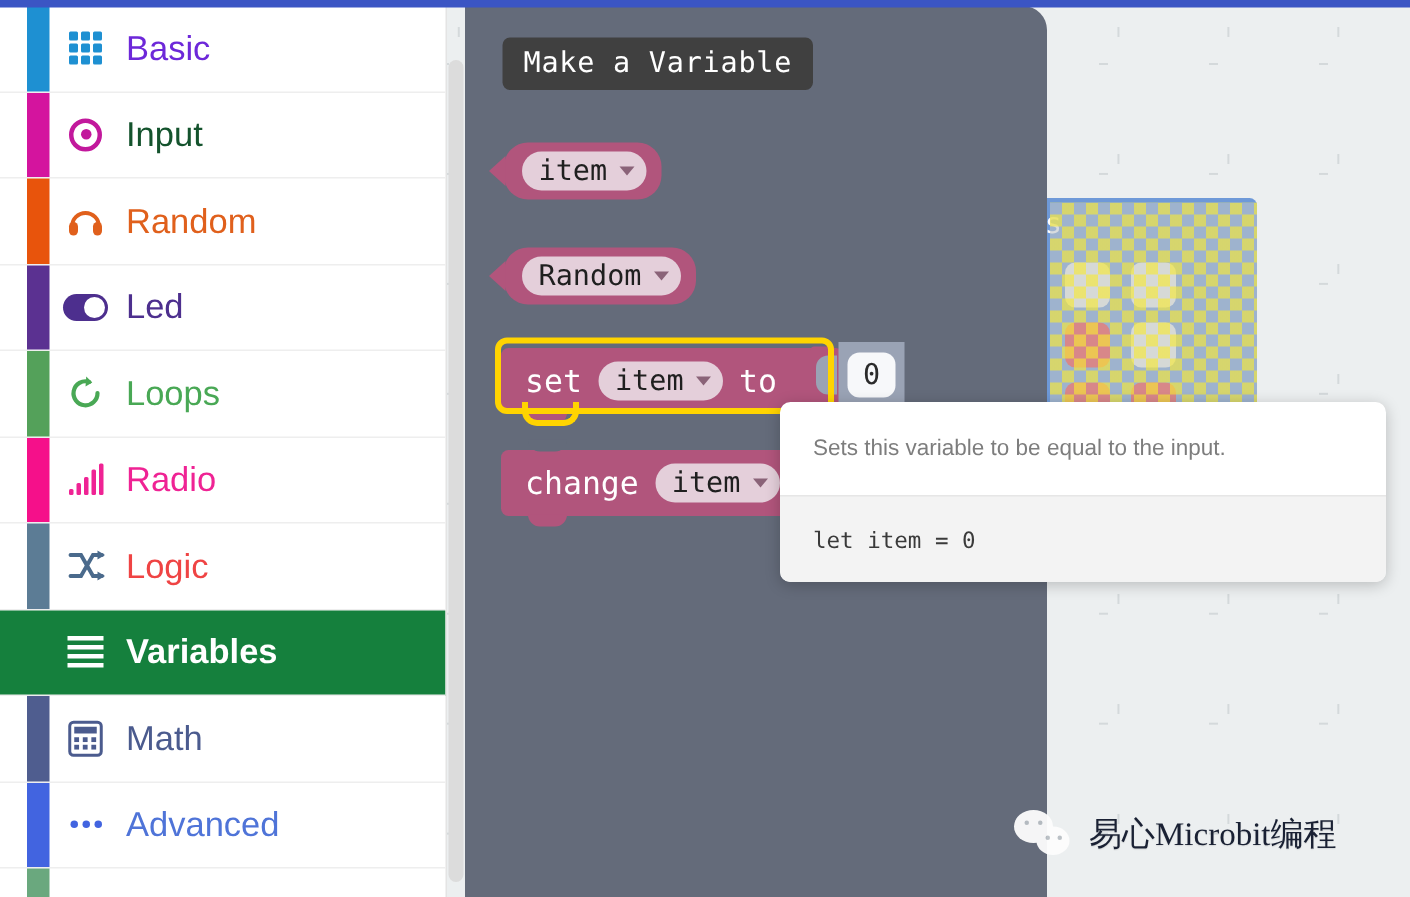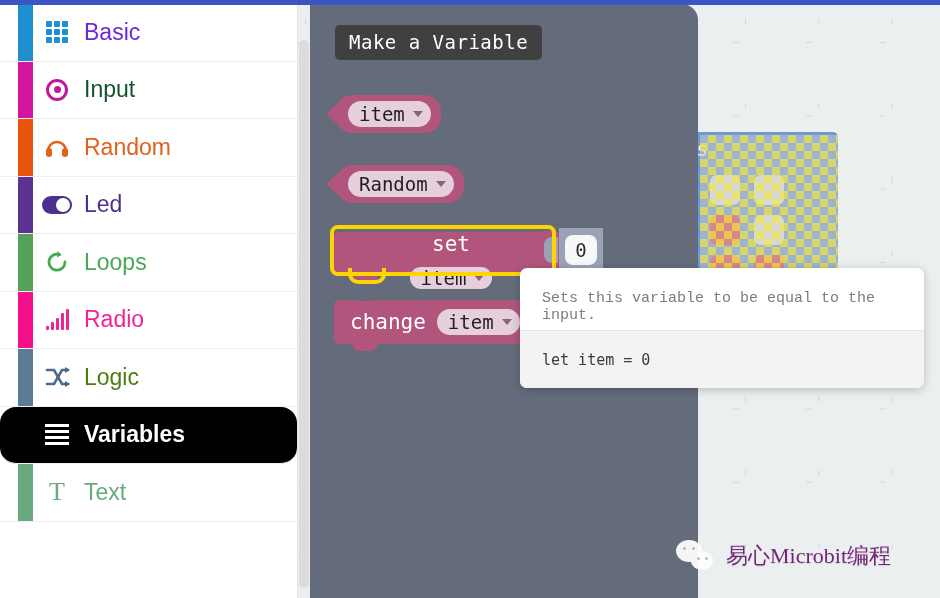--- a/index.html
+++ b/index.html
@@ -112,21 +112,21 @@
   }
   .cat .cicon {
     width: 30px; margin-right: 12px;
     display: flex; align-items: center; justify-content: center;
     flex: 0 0 30px;
   }
   .cat .clabel {
     font-size: 23px;
     font-family: "Liberation Sans", sans-serif;
   }
-  .cat.selected { background: #000000; border-radius: 16px; }
+  .cat.selected { background: #15803d; }
   .cat.selected .clabel { color: #fff; font-weight: bold; }
 
   
   .ic-grid { display:grid; grid-template-columns: repeat(3,6px); grid-template-rows: repeat(3,6px); gap:2px; }
   .ic-grid i { display:block; border-radius:1px; }
   .ic-target { width:22px;height:22px;border-radius:50%;border:3px solid currentColor; display:flex;align-items:center;justify-content:center; }
   .ic-target i { width:7px;height:7px;border-radius:50%;background:currentColor;display:block; }
   .ic-bars { display:flex; align-items:flex-end; gap:2px; height:20px; }
   .ic-bars i { width:3px; background:currentColor; display:block; border-radius:1px; }
   .ic-lines { display:flex; flex-direction:column; gap:3px; }
@@ -302,21 +302,21 @@
     background: #ffffff;
     border-radius: 7px;
     box-shadow: 0 2px 10px rgba(0,0,0,0.22);
     overflow: hidden;
     z-index: 20;
   }
   .tt-desc {
     padding: 22px 20px 0 22px;
     color: #7d7d7d;
     font-size: 15px;
-    font-family: Liberation Mono, monospace;
+    font-family: Liberation Sans, sans-serif;
   }
   .tt-code {
     position: absolute;
     left: 0; bottom: 0;
     width: 100%; height: 58px;
     background: #f3f3f3;
     border-top: 1px solid #e6e6e6;
     display: flex; align-items: center;
     padding-left: 22px;
     color: #3a3a3a;
@@ -346,21 +346,21 @@
     width: 26px; height: 22px; border-radius: 50%;
     background: #fdfdfd;
   }
   .wm-logo .b2 {
     position: absolute; left: 15px; top: 11px;
     width: 22px; height: 19px; border-radius: 50%;
     background: #fdfdfd;
   }
   .wm-logo .e { position: absolute; width: 3px; height: 3px; border-radius: 50%; background: #b9bfc4; }
   .wm-text {
-    color: #701a75;
+    color: #0f172a;
     font-size: 22px;
     font-family: "Liberation Serif", serif;
     text-shadow: 0 1px 1px rgba(0,0,0,0.12);
     white-space: nowrap;
   }
 </style>
 </head>
 <body>
 
 <div id="root">
@@ -415,21 +415,21 @@
       </span>
     </div>
 
     <div class="reporter" style="left:26px; top:161px;">
       <span class="field-drop">
         <span>Random</span>
         <span class="caret"></span>
       </span>
     </div>
 
-    <div class="stmt" style="left:24px; top:228px; width:228px;flex-direction:column;">
+    <div class="stmt" style="left:24px; top:228px; width:228px;">
       <span class="notch"></span>
       <span class="kw">set</span>
       <span class="field-drop">
         <span>item</span>
         <span class="caret"></span>
       </span>
       <span class="kw">to</span>
     </div>
 
     <div class="stmt" style="left:24px; top:296px; width:250px;">
@@ -535,36 +535,65 @@
     <div class="cat">
       <span class="strip" style="background:#5c7c95"></span>
       <span class="cicon" style="color:#4a6a8c">
         <svg width="25" height="22" viewBox="0 0 25 22">
           <path d="M2 4 L9 4 L17 18 L23 18" fill="none" stroke="#4a6a8c" stroke-width="2.6" stroke-linecap="round"></path>
           <path d="M2 18 L9 18 L17 4 L23 4" fill="none" stroke="#4a6a8c" stroke-width="2.6" stroke-linecap="round"></path>
           <path d="M20 1 L25 4 L20 7 Z" fill="#4a6a8c"></path>
           <path d="M20 15 L25 18 L20 21 Z" fill="#4a6a8c"></path>
         </svg>
       </span>
-      <span class="clabel" style="color:#4d7c0f">Logic</span>
+      <span class="clabel" style="color:#ef4444">Logic</span>
     </div>
 
     <div class="cat selected">
       <span class="cicon" style="color:#ffffff">
         <span class="ic-lines">
             <i></i>
             <i></i>
             <i></i>
             <i></i>
           </span>
       </span>
       <span class="clabel">Variables</span>
     </div>
 
-
+    <div class="cat">
+      <span class="strip" style="background:#4f5d8f"></span>
+      <span class="cicon" style="color:#4b5b8e">
+        <svg width="24" height="25" viewBox="0 0 24 25">
+          <rect x="1.5" y="1.5" width="21" height="22" rx="2.5" fill="none" stroke="#4b5b8e" stroke-width="2"></rect>
+          <rect x="4.5" y="4.5" width="15" height="4.5" fill="#4b5b8e"></rect>
+          <g fill="#4b5b8e">
+            <rect x="4.5" y="11.5" width="3.2" height="3.2"></rect>
+              <rect x="10.2" y="11.5" width="3.2" height="3.2"></rect>
+              <rect x="15.9" y="11.5" width="3.2" height="3.2"></rect>
+            <rect x="4.5" y="16.5" width="3.2" height="3.2"></rect>
+              <rect x="10.2" y="16.5" width="3.2" height="3.2"></rect>
+              <rect x="15.9" y="16.5" width="3.2" height="3.2"></rect>
+          </g>
+        </svg>
+      </span>
+      <span class="clabel" style="color:#4b5b8e">Math</span>
+    </div>
+
+    <div class="cat">
+      <span class="strip" style="background:#4264e0"></span>
+      <span class="cicon" style="color:#4264e0">
+        <span class="ic-dots">
+            <i></i>
+            <i></i>
+            <i></i>
+          </span>
+      </span>
+      <span class="clabel" style="color:#4f74d8">Advanced</span>
+    </div>
 
     <div class="cat">
       <span class="strip" style="background:#6aa87e"></span>
       <span class="cicon" style="color:#6aa87e;font-size:26px;font-family:'Liberation Serif',serif;">T</span>
       <span class="clabel" style="color:#6aa87e">Text</span>
     </div>
   </div>
 
   <div class="pscroll"></div>
 

